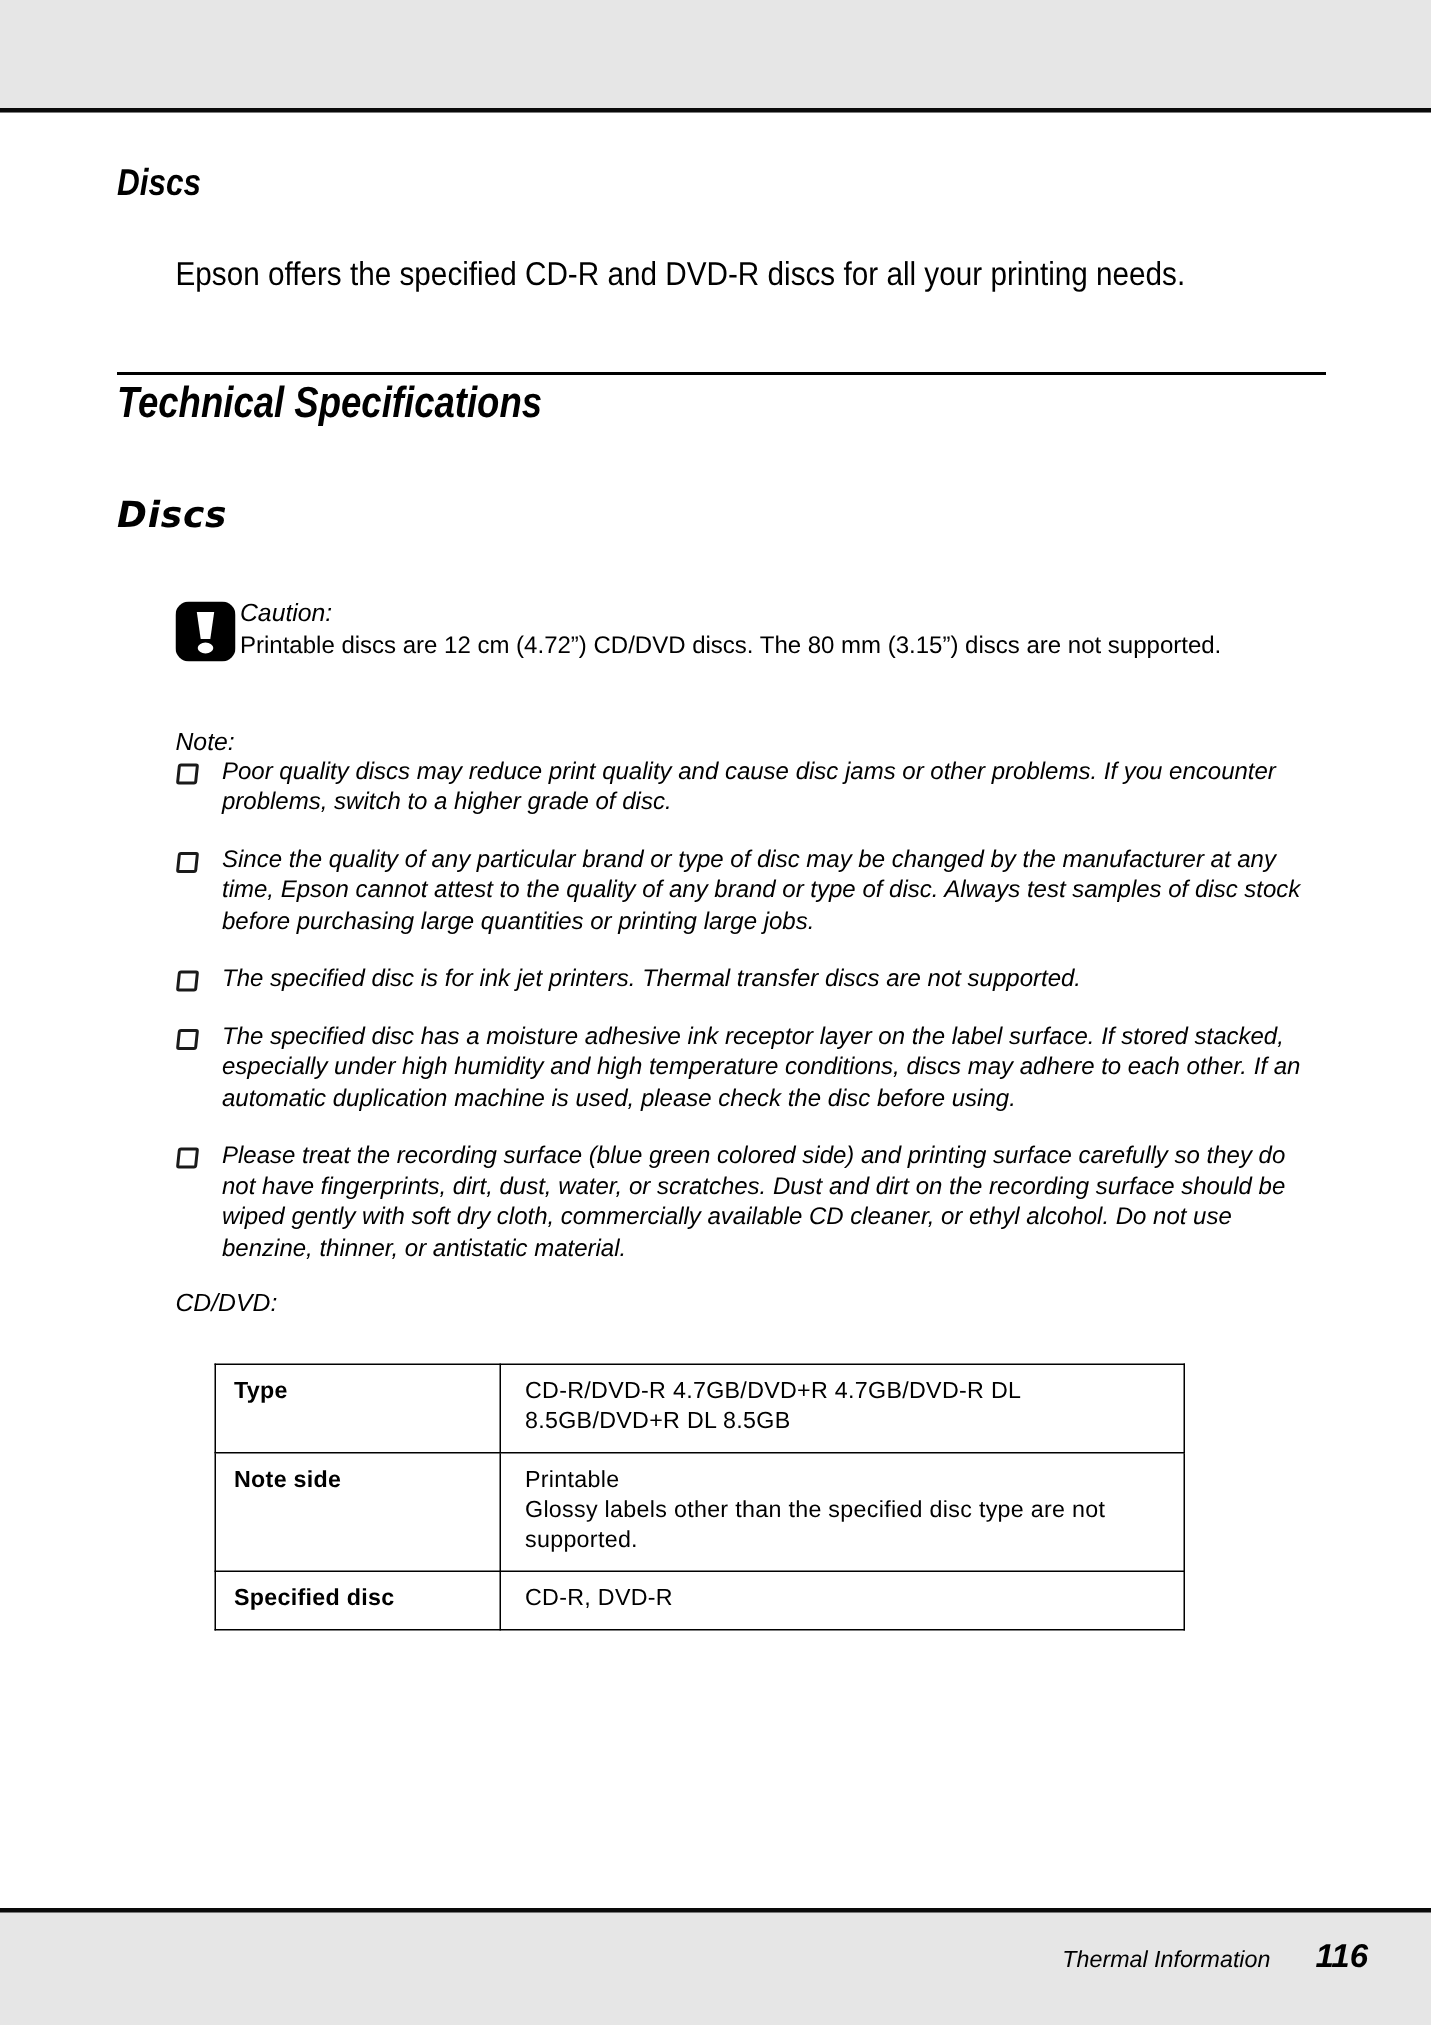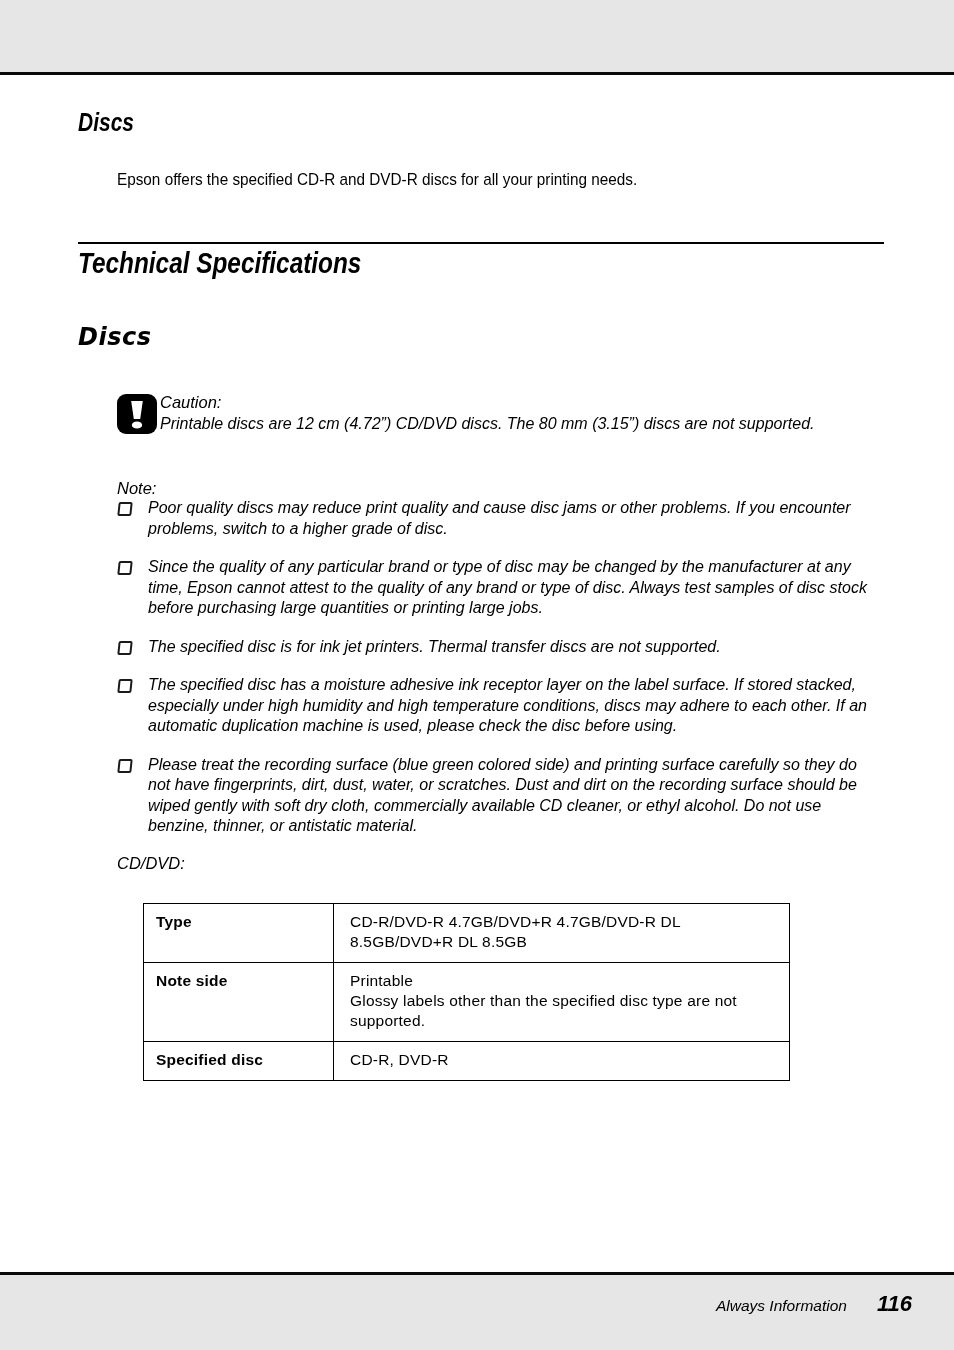--- a/index.html
+++ b/index.html
@@ -26,21 +26,21 @@
     line-height: 1.1;
   }
   .condense {
     display: inline-block;
     transform: scaleX(0.84);
     transform-origin: left bottom;
     white-space: nowrap;
   }
   .lead {
     margin: 32px 0 0 39px;
-    font-size: 17px;
+    font-size: 22px;
     line-height: 1.25;
   }
   .lead .condense { transform: scaleX(0.9); }
 
   .rule {
     margin-top: 52px;
     width: 806px;
     border-top: 2px solid #000;
     height: 0;
   }
@@ -73,21 +73,20 @@
   }
   .caution-body { margin-left: 3px; }
   .caution-label {
     font-size: 16.5px;
     font-weight: normal;
     font-style: italic;
     line-height: 21px;
   }
   .caution-text {
     font-size: 16px;
-    font-style: italic;
     line-height: 21px;
   }
 
   .note-block {
     margin: 44px 0 0 39px;
     width: 760px;
   }
   .note-label {
     font-size: 16.5px;
     font-weight: normal;
@@ -242,15 +241,15 @@
         <td class="label-col">Specified disc</td>
         <td class="value-col">CD-R, DVD-R</td>
       </tr>
     </tbody>
   </table>
 
 </div>
 
 <div class="band-bottom">
   <div class="footer-inner">
-    <span>Always Information</span><span class="page-num">116</span>
+    <span>Thermal Information</span><span class="page-num">116</span>
   </div>
 </div>
 
 </body></html>

